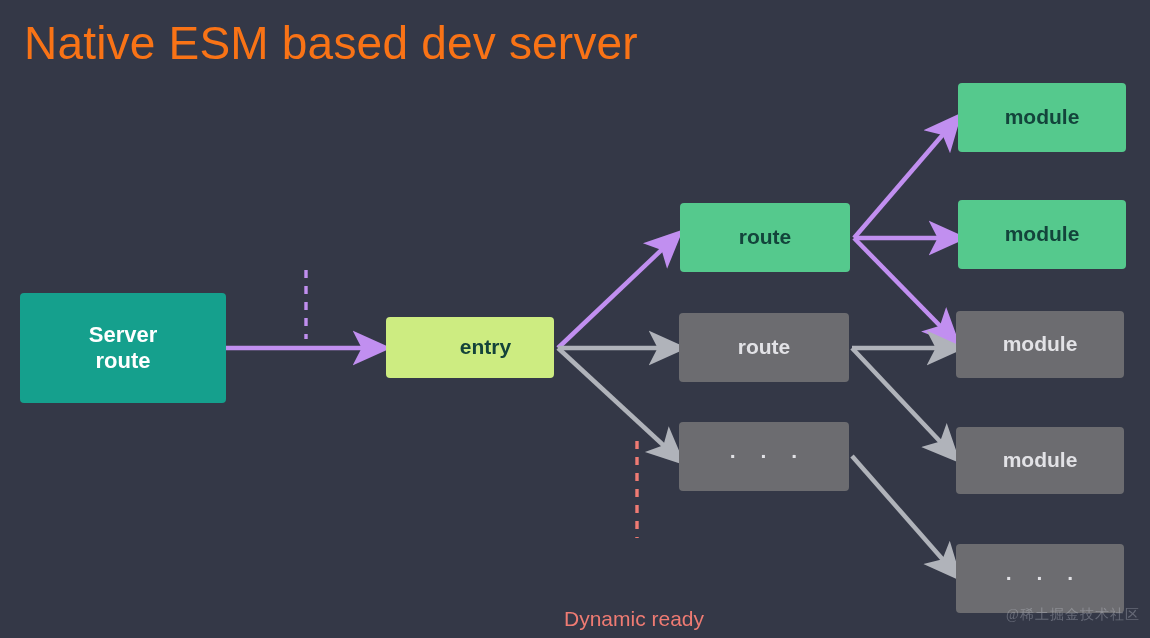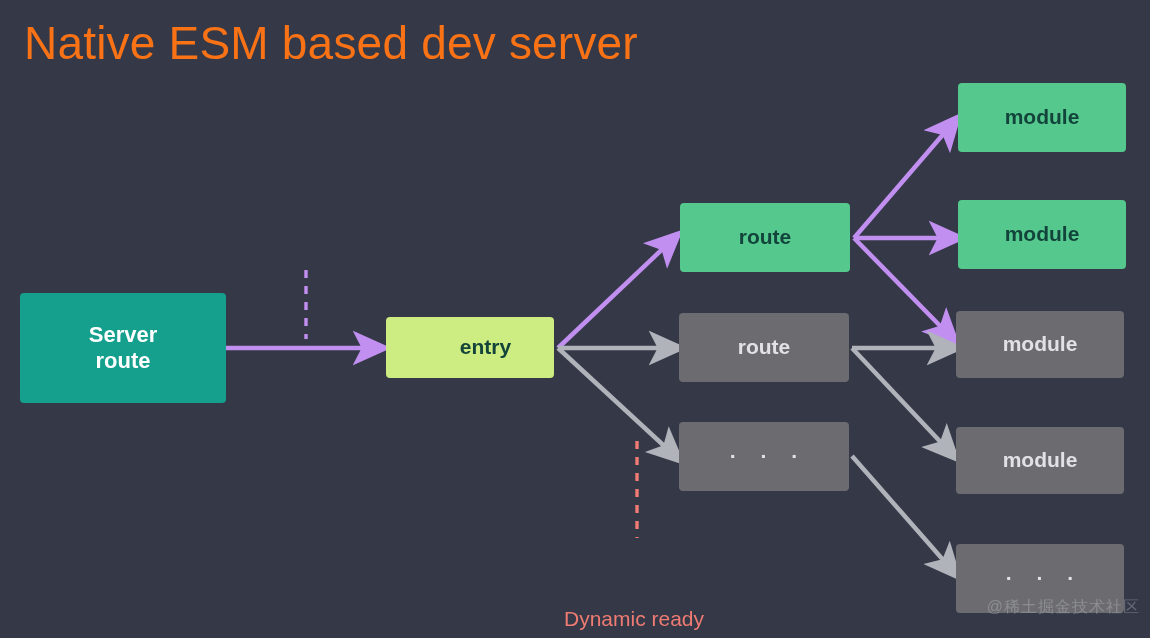--- a/index.html
+++ b/index.html
@@ -85,24 +85,24 @@
     color: #ef7b73;
     font-size: 21px;
     left: 564px;
     top: 548px;
     line-height: 1.35;
     text-align: left;
   }
   .watermark {
     position: absolute;
     right: 10px;
-    bottom: 20px;
-    font-size: 16px;
+    bottom: 14px;
+    font-size: 14px;
     color: rgba(215, 219, 228, 0.30);
-    font-family: Liberation Sans, sans-serif;
+    font-family: Liberation Serif, serif;
     letter-spacing: 1px;
     user-select: none;
   }
 </style>
 </head>
 <body>
 
 <div id="stage">
 
   <div class="title">Native ESM based dev server</div>

